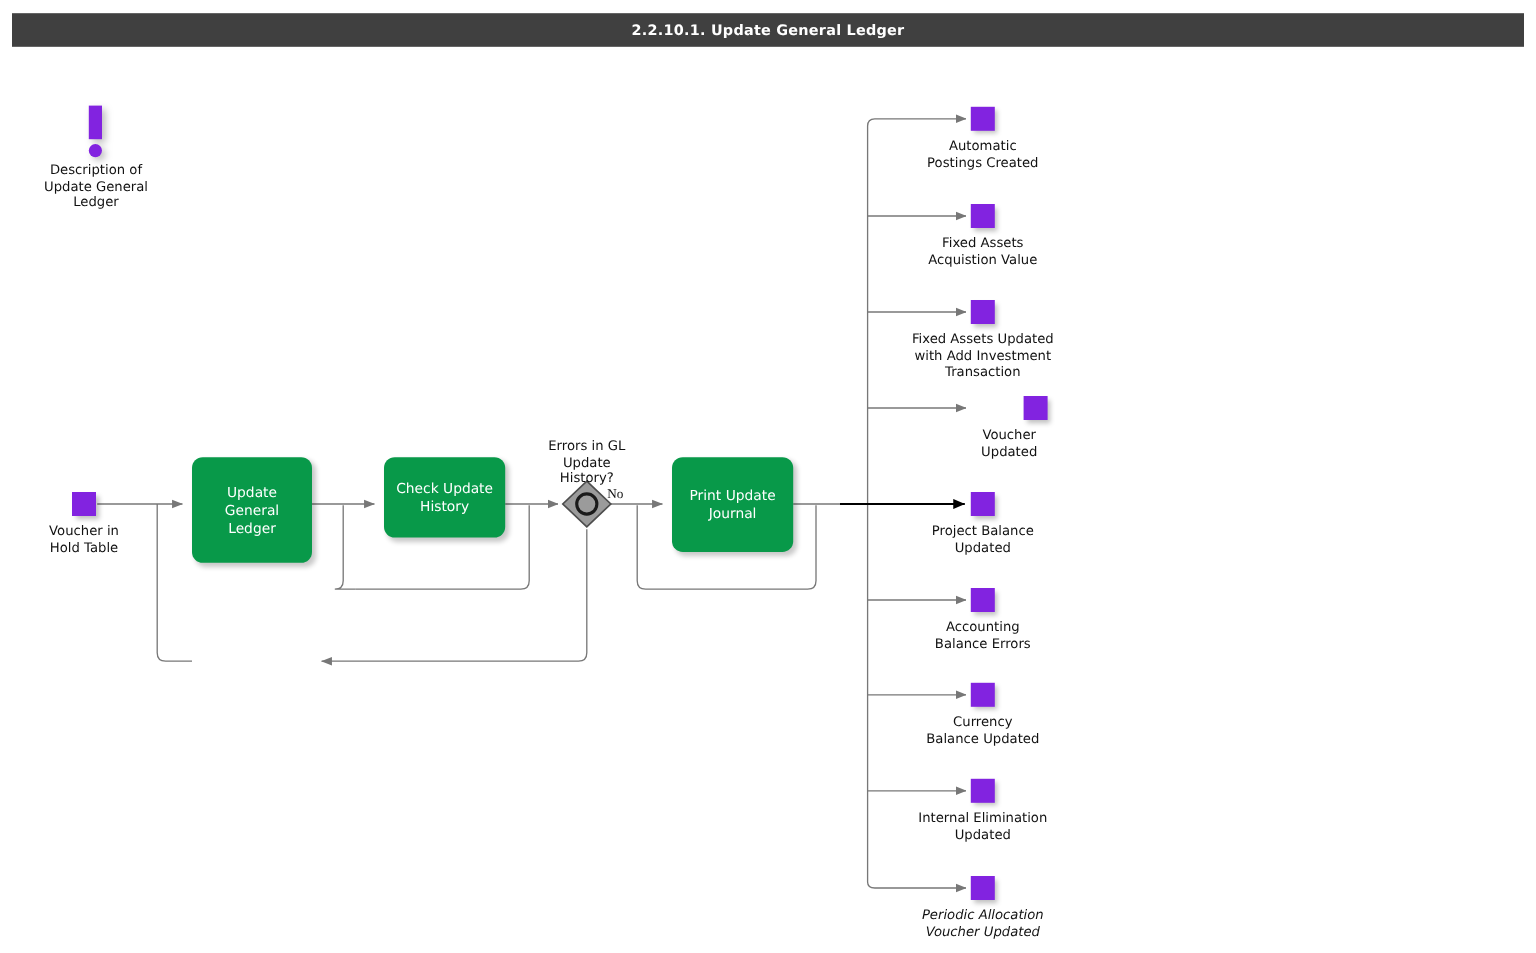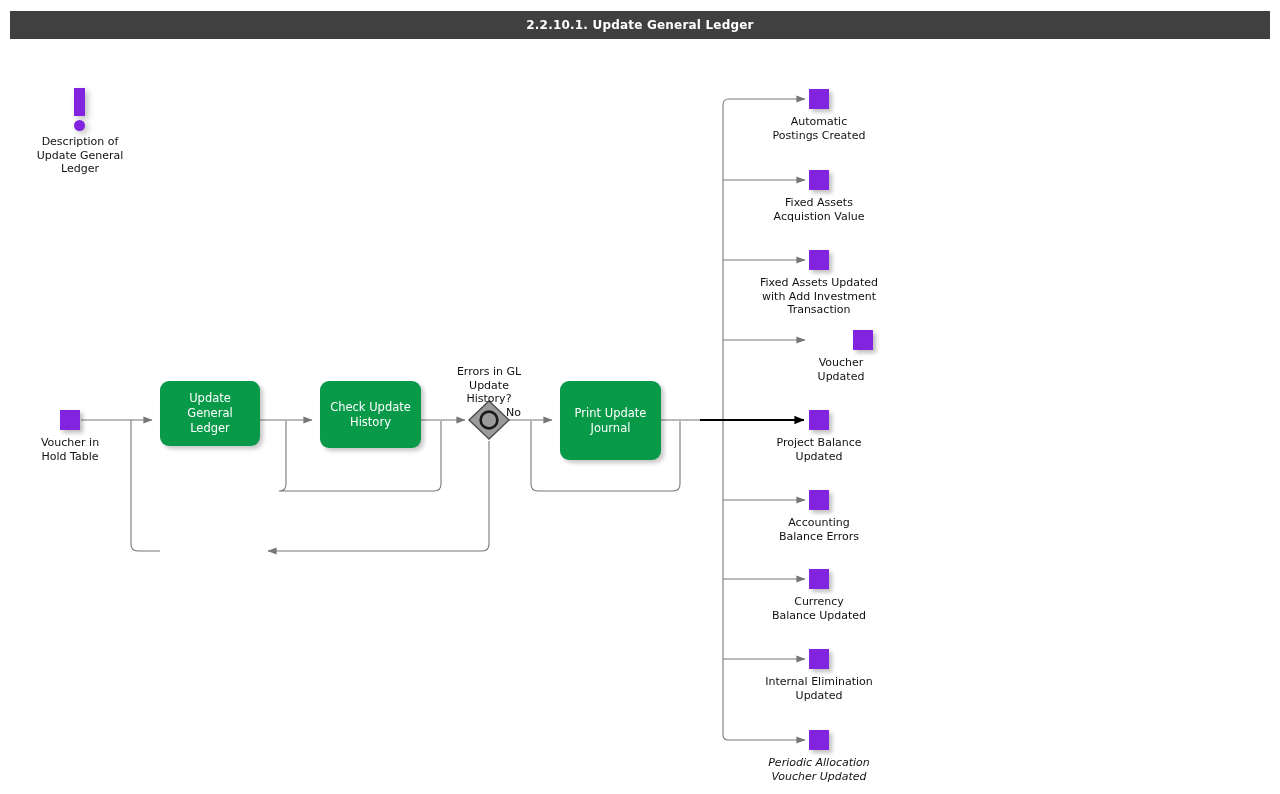--- a/index.html
+++ b/index.html
@@ -143,40 +143,40 @@
 Update General
 Ledger</div>
   </div>
 
   <div class="evt node" style="left:60px;top:410px;">
     <div class="evt-sq"></div>
     <div class="evt-label">Voucher in
 Hold Table</div>
   </div>
 
-  <div class="task node" style="left:160px;top:381px;width:100px;height:65px;">
+  <div class="task node" style="left:160px;top:381px;width:100px;height:88px;">
     <span>Update General
 Ledger</span>
   </div>
 
   <div class="task node" style="left:320px;top:381px;width:101px;height:67px;">
     <span>Check Update
 History</span>
   </div>
 
   <div class="task node" style="left:560px;top:381px;width:101px;height:79px;">
     <span>Print Update
 Journal</span>
   </div>
 
 
   <div class="gw-label" style="left:414px;top:365px;">Errors in GL
 Update
 History?</div>
-  <div class="flow-label" style="left:506px;top:406px;">No</div>
+  <div class="flow-label" style="left:506px;top:406px;font-family:Liberation Serif, serif;">No</div>
 
   <div class="evt node" style="left:809px;top:89px;">
     <div class="evt-sq"></div>
     <div class="evt-label">Automatic
 Postings Created</div>
   </div>
 
   <div class="evt node" style="left:809px;top:170px;">
     <div class="evt-sq"></div>
     <div class="evt-label">Fixed Assets

